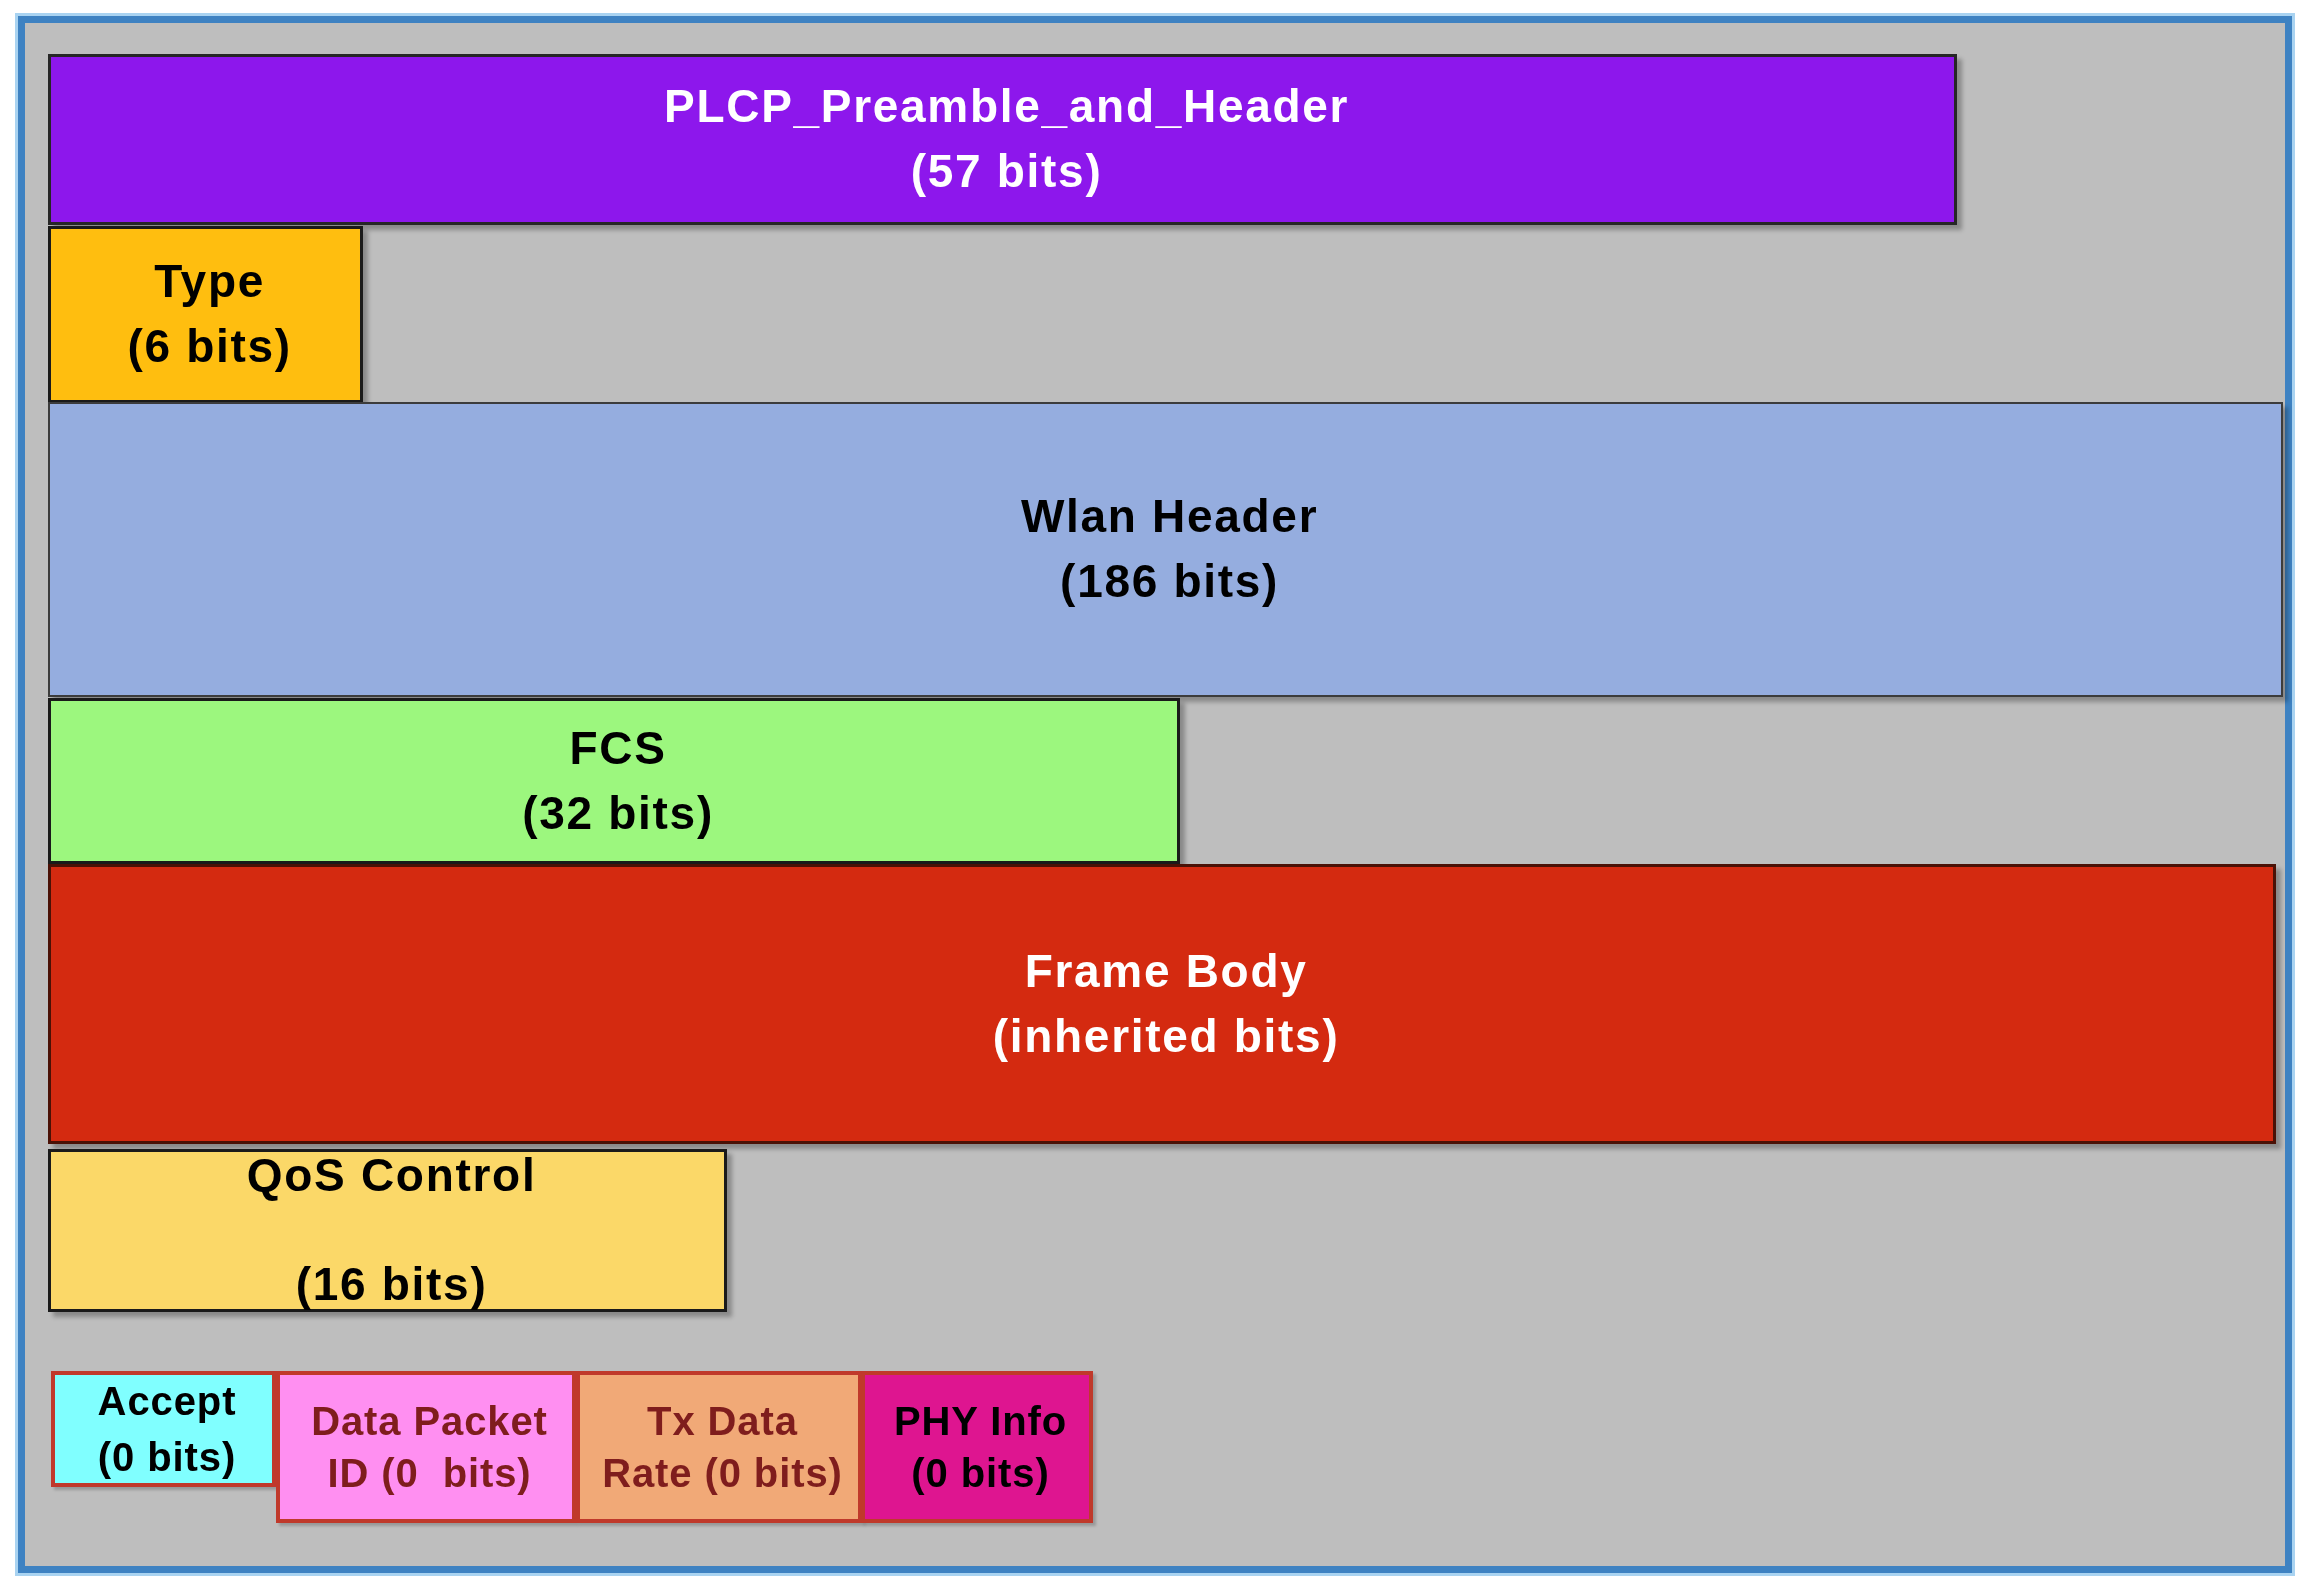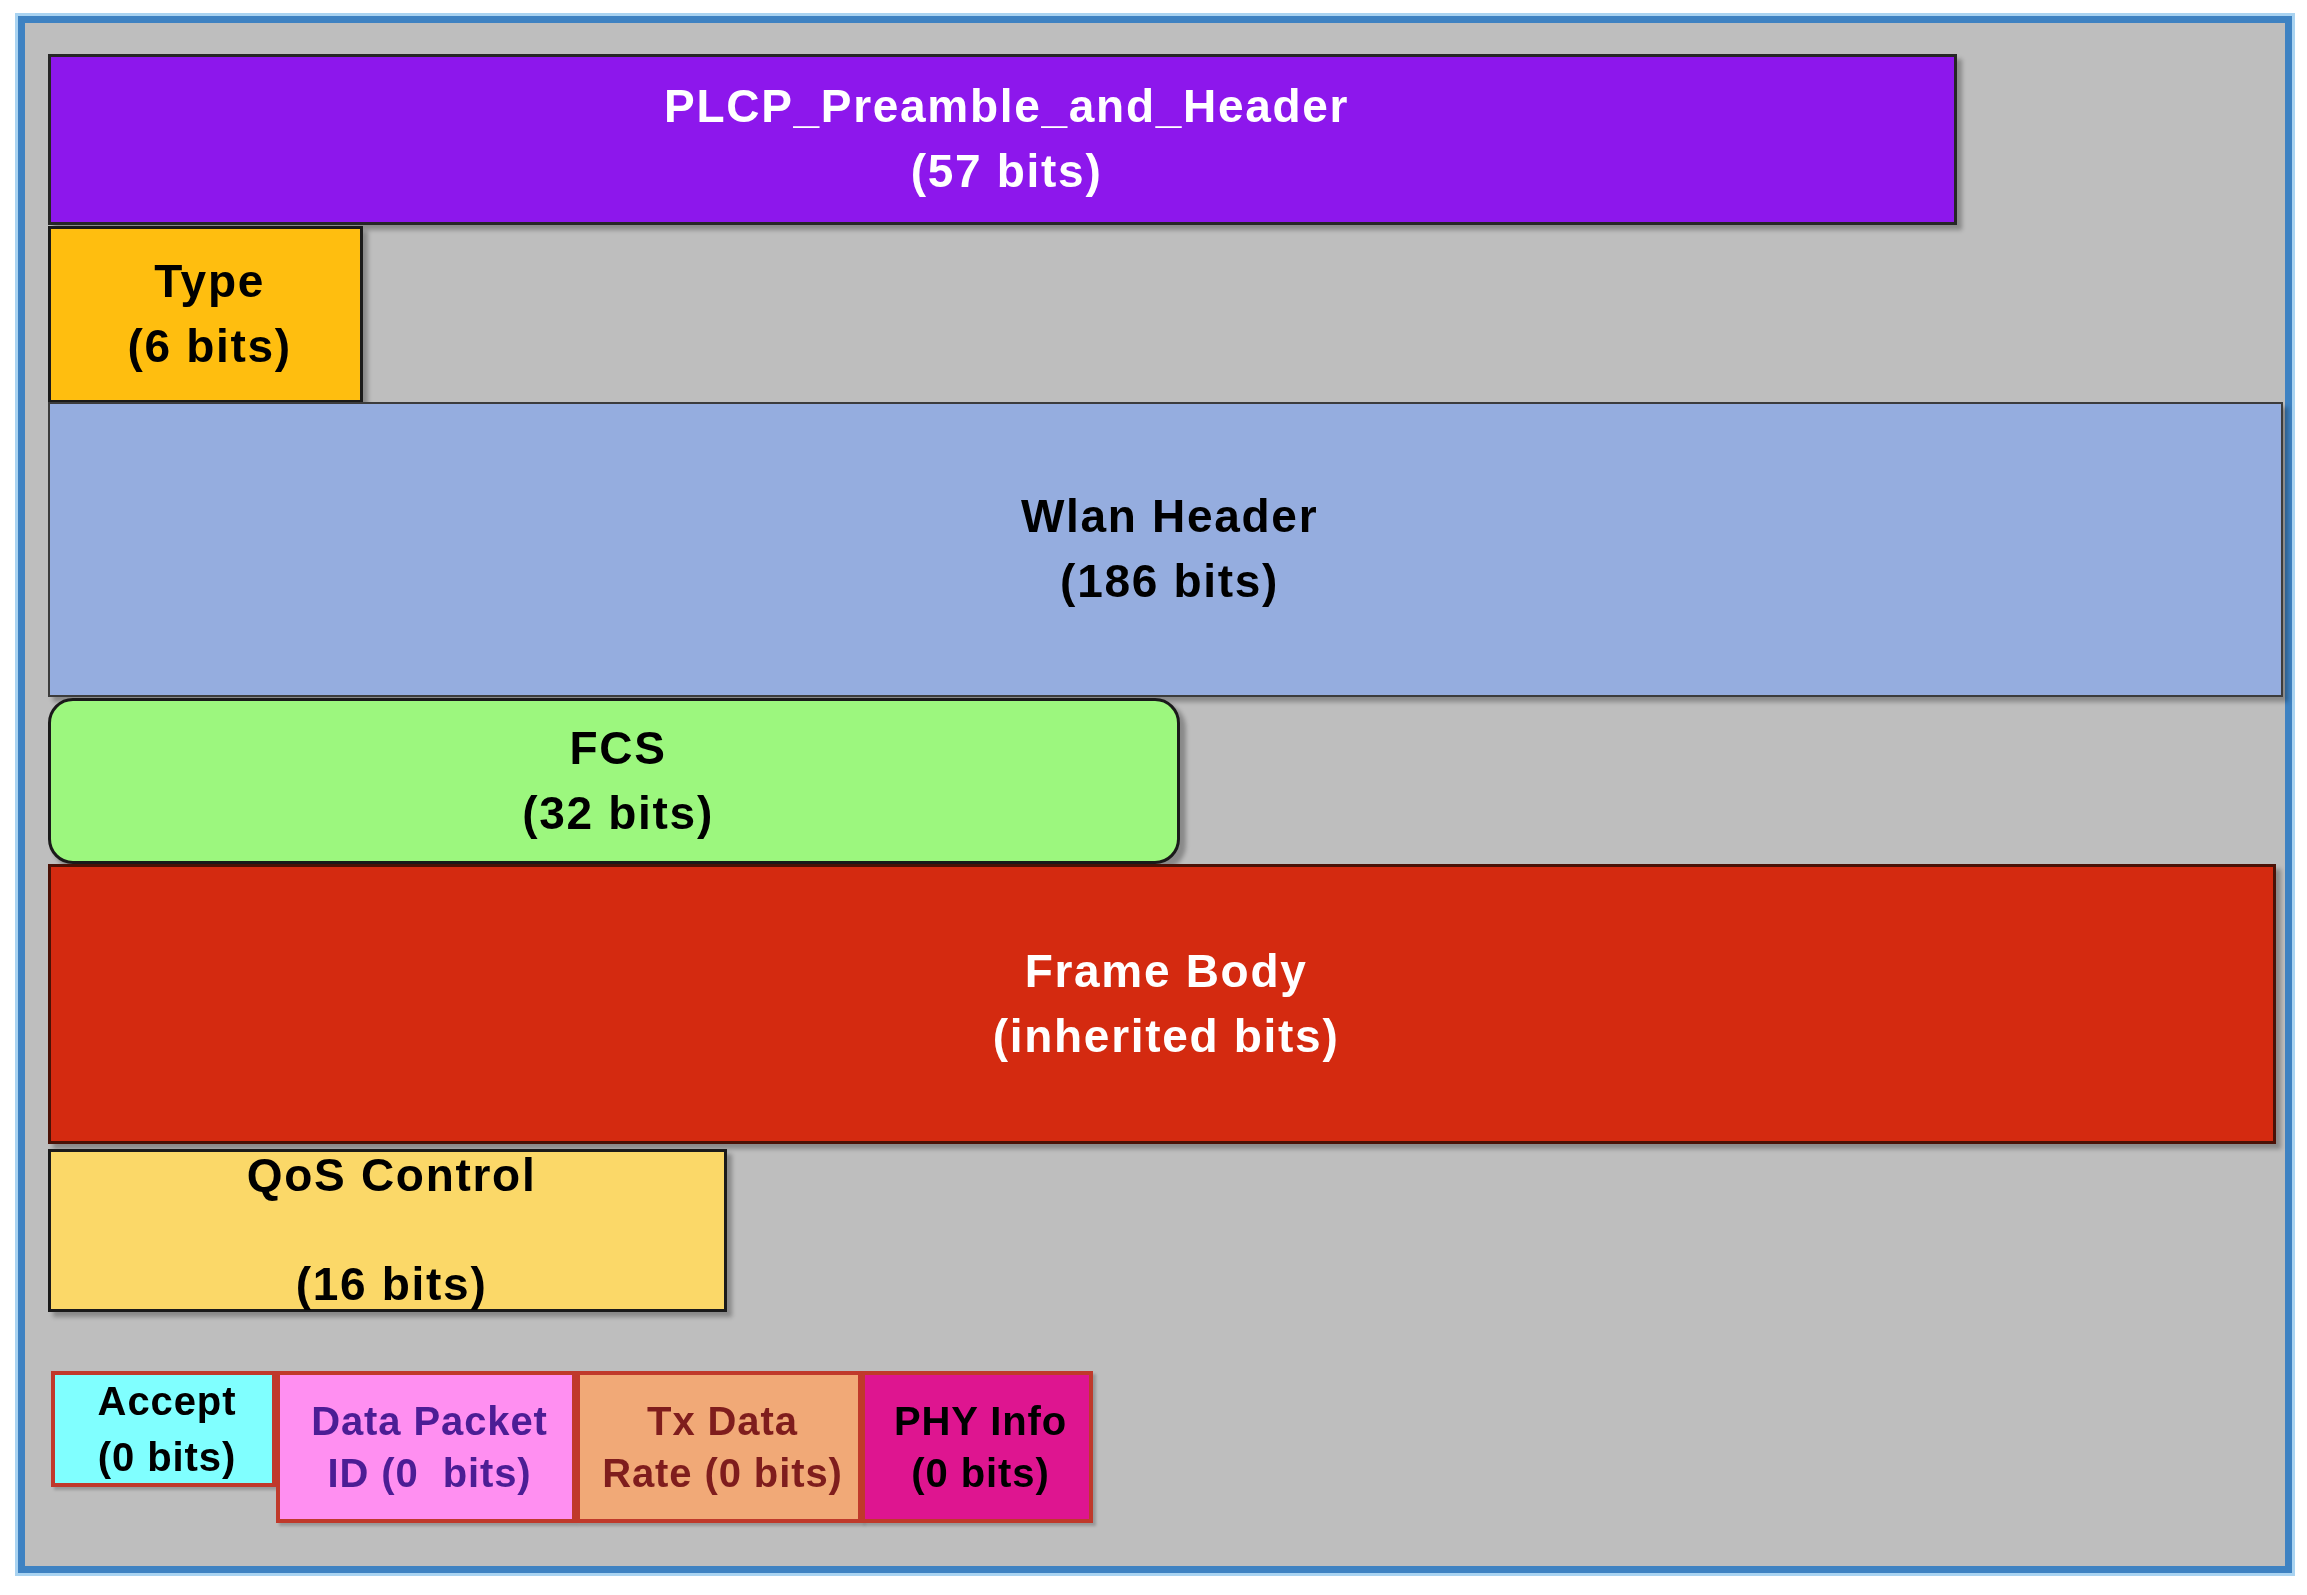--- a/index.html
+++ b/index.html
@@ -39,21 +39,21 @@
     letter-spacing: 1.7px;
   }
   .big { font-size: 46px; line-height: 65px; border-width: 3.5px; border-style: solid; }
   .small { font-size: 40px; line-height: 52px; border-width: 4.4px; border-style: solid; box-shadow: 2.6px 2.6px 2.6px rgba(0,0,0,0.2); }
   .small .l1, .small .l2 { letter-spacing: 0.9px; }
 
   
   .seg-plcp       { left: 23.6px;  top: 31px;   width: 1909px; height: 171px; }
   .seg-type       { left: 23.6px;  top: 203px;  width: 315px;  height: 177px; }
   .seg-wlan       { left: 23.6px;  top: 379px;  width: 2235px; height: 295px; border-width: 2.6px; }
-  .seg-fcs        { left: 23.6px;  top: 675px;  width: 1132px; height: 166px; border-radius: 25px; }
+  .seg-fcs        { left: 23.6px;  top: 675px;  width: 1132px; height: 166px; }
   .seg-frame-body { left: 23.6px;  top: 841px;  width: 2228px; height: 280px; }
   .seg-qos        { left: 23.6px;  top: 1126px; width: 679px;  height: 163px; gap: 44px; }
   .seg-accept     { left: 26px;  top: 1348px; width: 225px;  height: 116px; justify-content: space-between; }
   .seg-dpi        { left: 251px; top: 1348px; width: 300px;  height: 152px; }
   .seg-txdr       { left: 551px; top: 1348px; width: 286px;  height: 152px; }
   .seg-phy        { left: 836px; top: 1348px; width: 232px;  height: 152px; }
 </style>
 </head>
 <body>
 
@@ -88,21 +88,21 @@
     <div class="seg big seg-qos" data-bind-style="backgroundColor:segments.5.fill;color:segments.5.text_color;borderColor:segments.5.border" style="background-color: rgb(251, 216, 104); color: rgb(0, 0, 0); border-color: rgb(26, 26, 26);">
       <span class="l1" data-bind="segments.5.line1">QoS Control</span>
       <span class="l2" data-bind="segments.5.line2">(16 bits)</span>
     </div>
 
     <div class="seg small seg-accept" data-bind-style="backgroundColor:segments.6.fill;color:segments.6.text_color;borderColor:segments.6.border" style="background-color: rgb(128, 255, 255); color: rgb(0, 0, 0); border-color: rgb(192, 57, 43);">
       <span class="l1" data-bind="segments.6.line1">Accept</span>
       <span class="l2" data-bind="segments.6.line2">(0 bits)</span>
     </div>
 
-    <div class="seg small seg-dpi" data-bind-style="backgroundColor:segments.7.fill;color:segments.7.text_color;borderColor:segments.7.border" style="background-color: rgb(255, 143, 241); color: #4c1d95; border-color: rgb(192, 57, 43);">
+    <div class="seg small seg-dpi" data-bind-style="backgroundColor:segments.7.fill;color:segments.7.text_color;borderColor:segments.7.border" style="background-color: rgb(255, 143, 241); color: #7f1d1d; border-color: rgb(192, 57, 43);">
       <span class="l1" data-bind="segments.7.line1">Data Packet</span>
       <span class="l2" data-bind="segments.7.line2">ID (0  bits)</span>
     </div>
 
     <div class="seg small seg-txdr" data-bind-style="backgroundColor:segments.8.fill;color:segments.8.text_color;borderColor:segments.8.border" style="background-color: rgb(241, 169, 119); color: #7f1d1d; border-color: rgb(192, 57, 43);">
       <span class="l1" data-bind="segments.8.line1">Tx Data</span>
       <span class="l2" data-bind="segments.8.line2">Rate (0 bits)</span>
     </div>
 
     <div class="seg small seg-phy" data-bind-style="backgroundColor:segments.9.fill;color:segments.9.text_color;borderColor:segments.9.border" style="background-color: rgb(222, 21, 144); color: rgb(0, 0, 0); border-color: rgb(192, 57, 43);">

